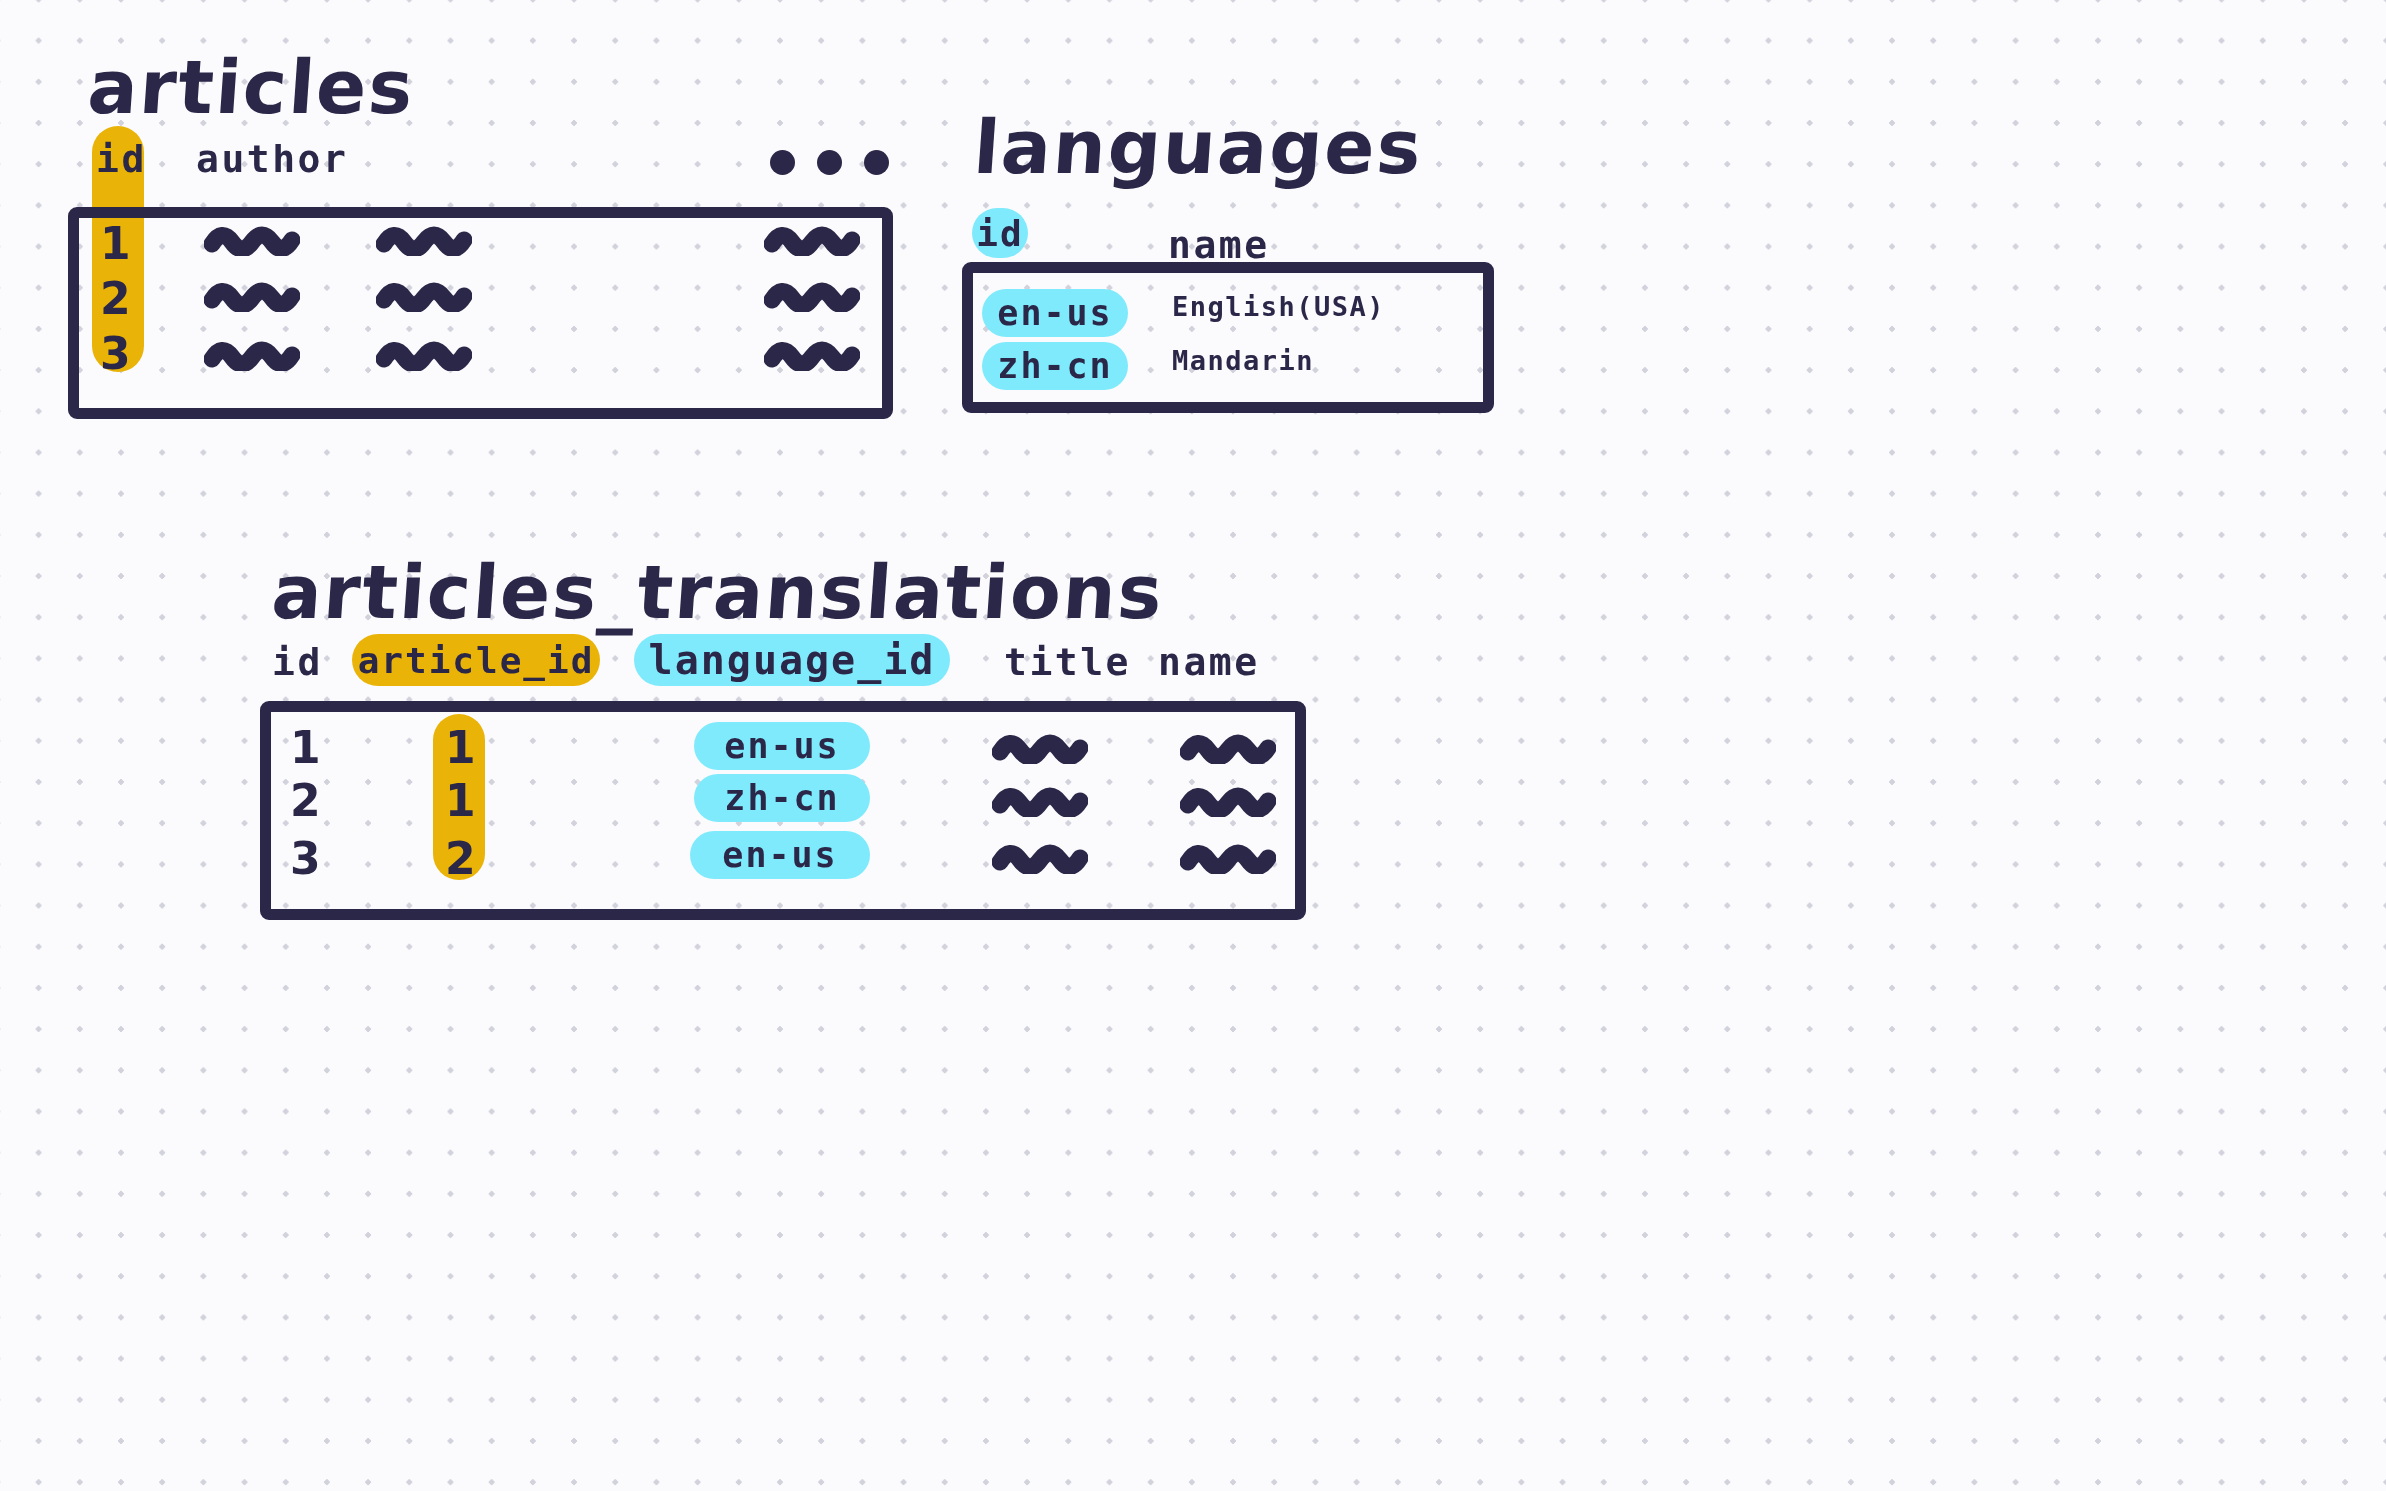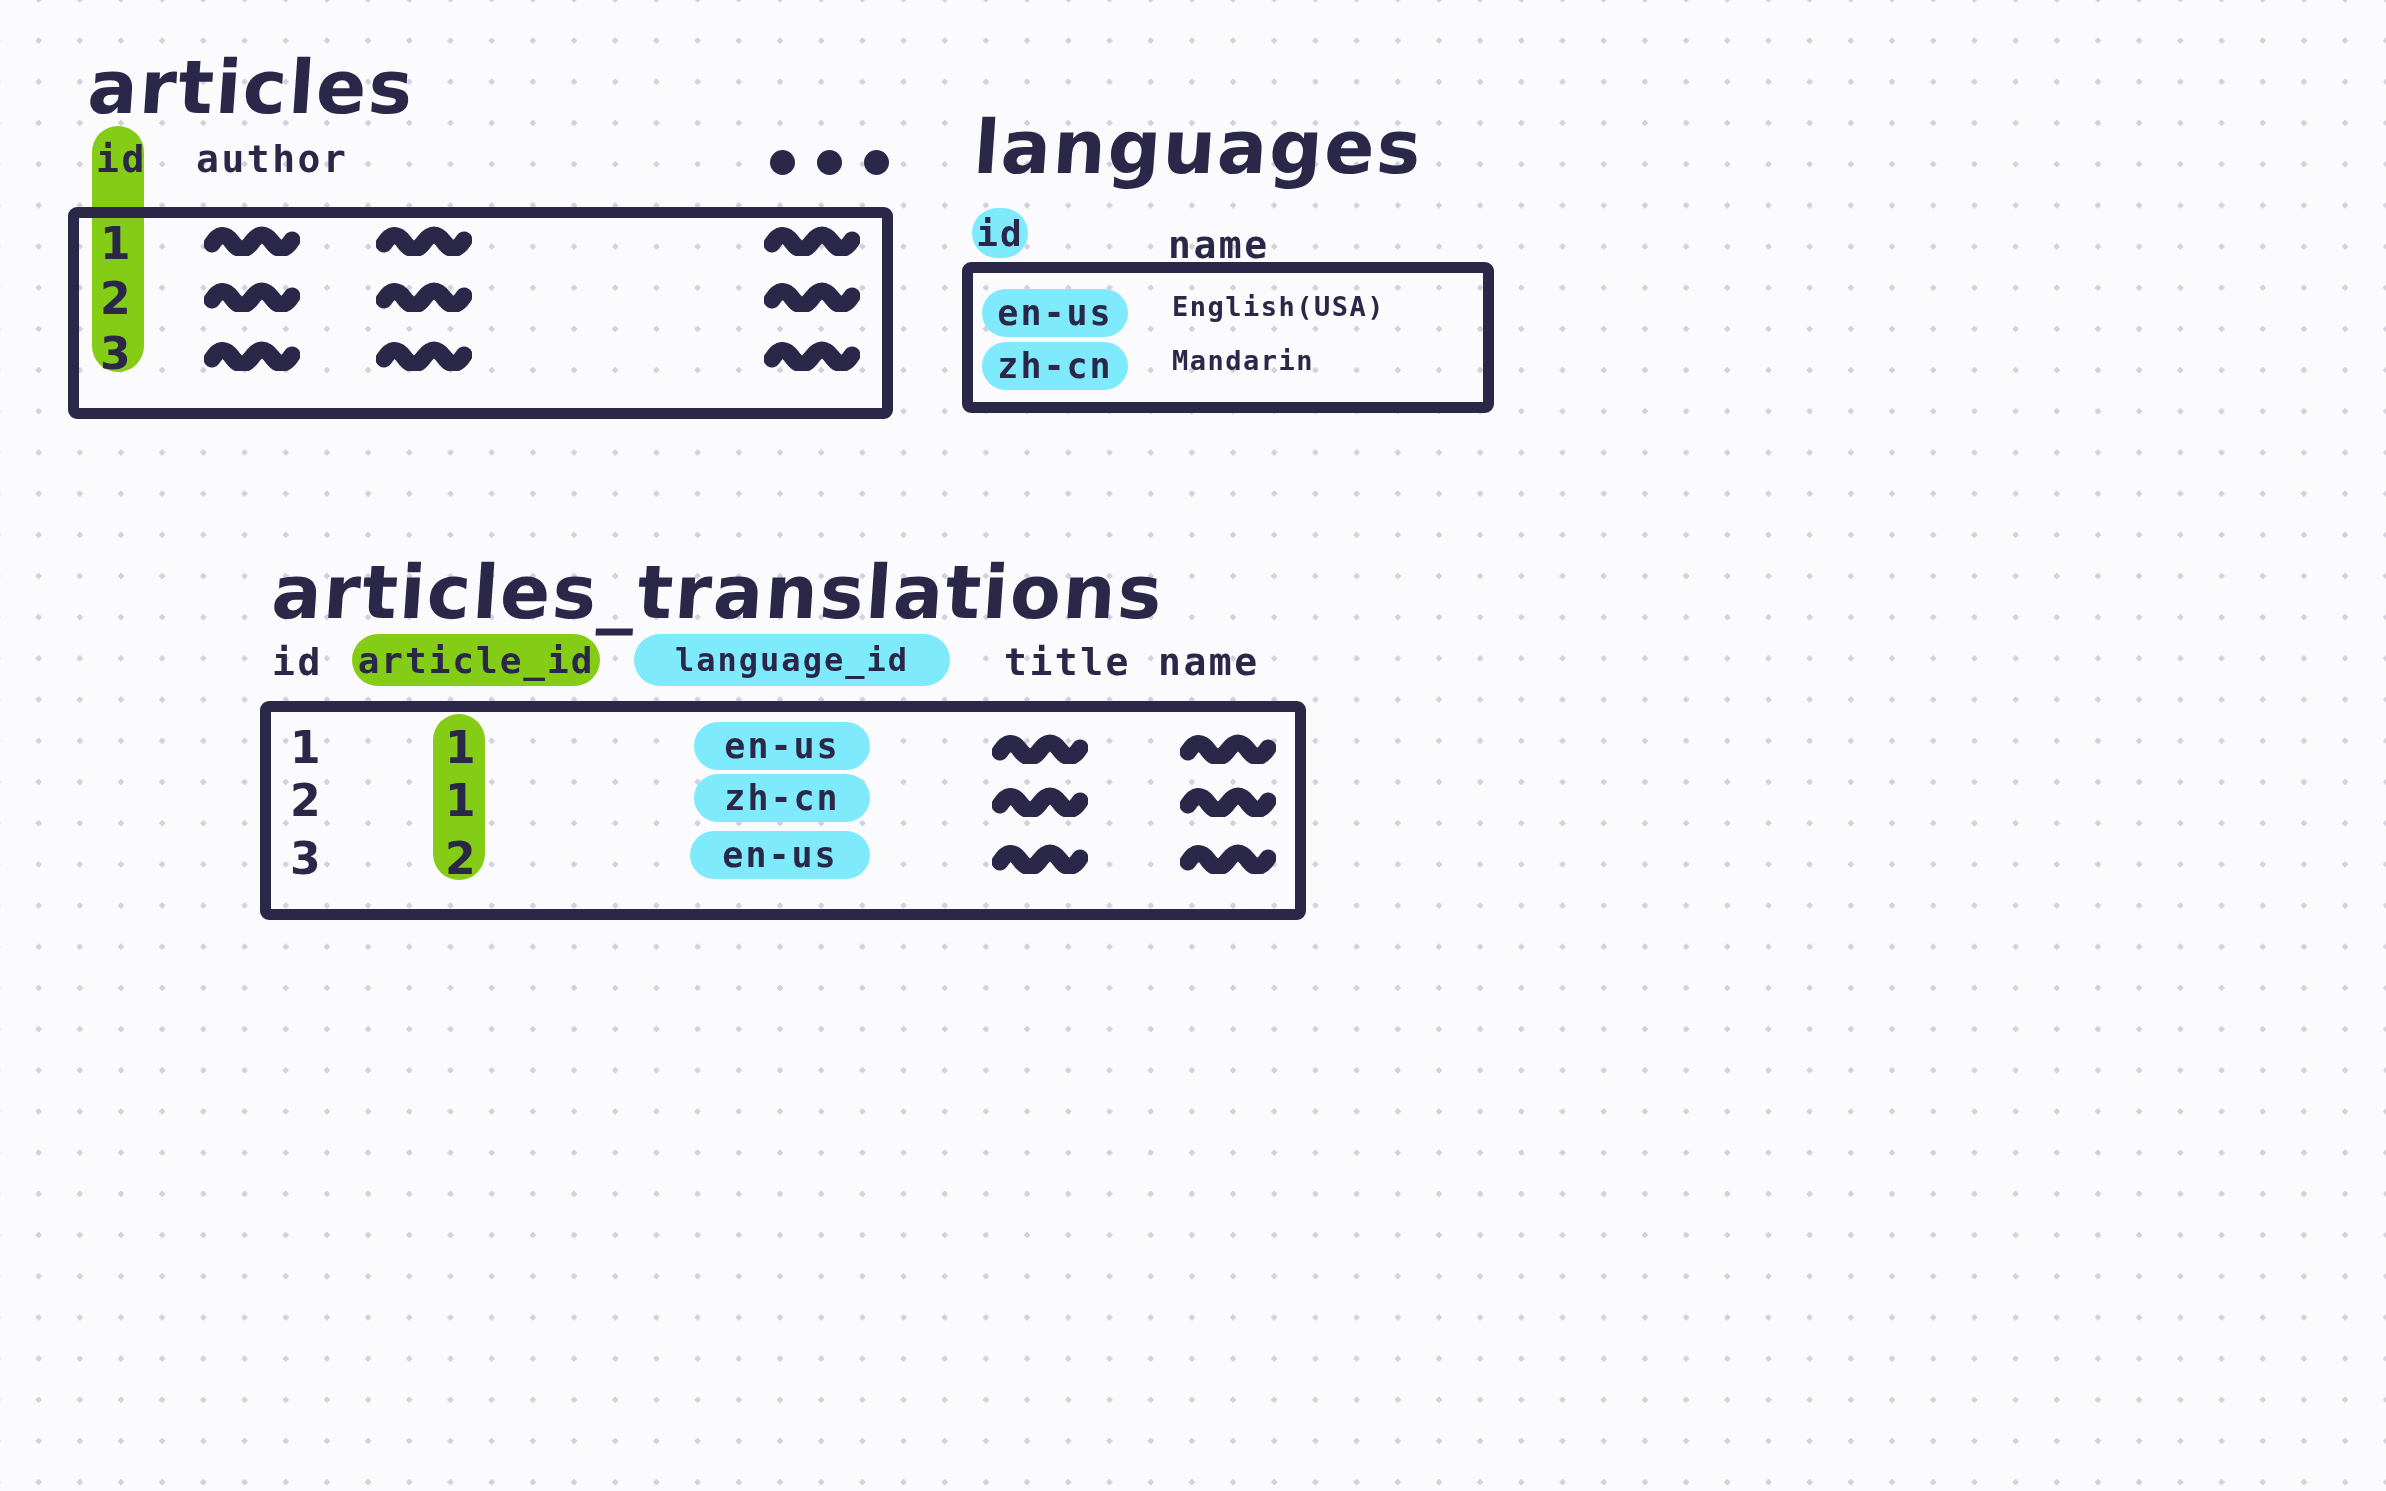--- a/index.html
+++ b/index.html
@@ -62,21 +62,21 @@
     background: transparent;
     box-sizing: border-box;
   }
 
   
   .pill {
     position: absolute;
     border-radius: 999px;
     box-sizing: border-box;
   }
-  .pill-purple { background: #84cc16; }
+  .pill-purple { background: #eab308; }
   .pill-cyan   { background: #7eeafc; }
 
   .pill-label {
     position: absolute;
     display: flex;
     align-items: center;
     justify-content: center;
     border-radius: 999px;
     font-family: "DejaVu Sans Mono", monospace;
     font-weight: 700;
@@ -170,21 +170,21 @@
 
   <div class="pill-label pill-cyan zidx-over" style="left:982px; top:342px; width:146px; height:48px; font-size:35px;">zh-cn</div>
   <div class="hand plainword zidx-over" style="left:1172px; top:345px;">Mandarin</div>
 
   <div class="hand title zidx-over" style="left:272px; top:549px;">articles_translations</div>
 
   <div class="hand colhead zidx-over" style="left:272px; top:640px;">id</div>
 
   <div class="pill-label pill-purple zidx-over" style="left:352px; top:634px; width:248px; height:52px; font-size:36px;">article_id</div>
 
-  <div class="pill-label pill-cyan zidx-over" style="left:634px; top:634px; width:316px; height:52px; font-size:32px;">language_id</div>
+  <div class="pill-label pill-cyan zidx-over" style="left:634px; top:634px; width:316px; height:52px; font-size:40px;">language_id</div>
 
   <div class="hand colhead zidx-over" style="left:1004px; top:640px;">title</div>
 
   <div class="hand colhead zidx-over" style="left:1158px; top:640px;">name</div>
 
   <div class="pill pill-purple zidx-under" style="left:433px; top:714px; width:52px; height:166px;"></div>
 
   <div class="tablebox zidx-box" style="left:260px; top:701px; width:1046px; height:219px;"></div>
 
   <div class="hand cell-num zidx-over" style="left:290px; top:722px;">1</div>

